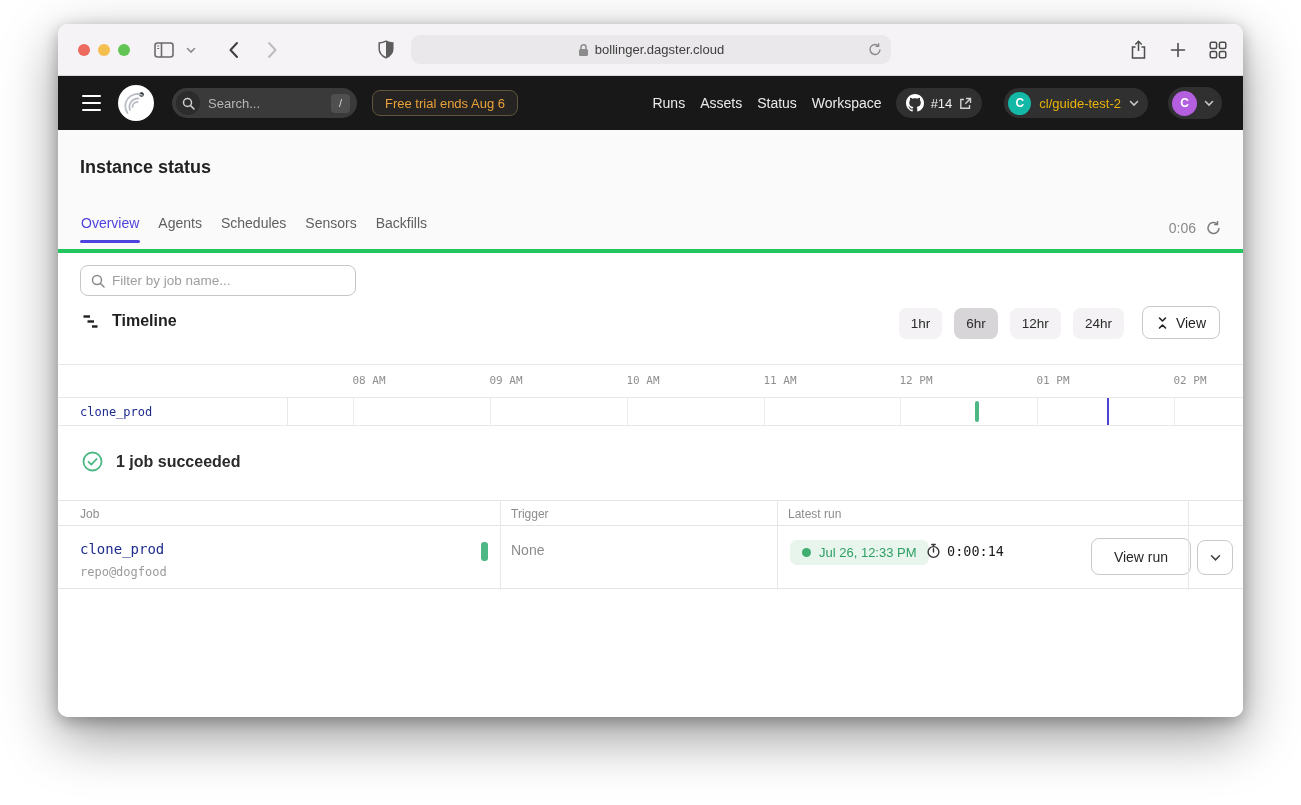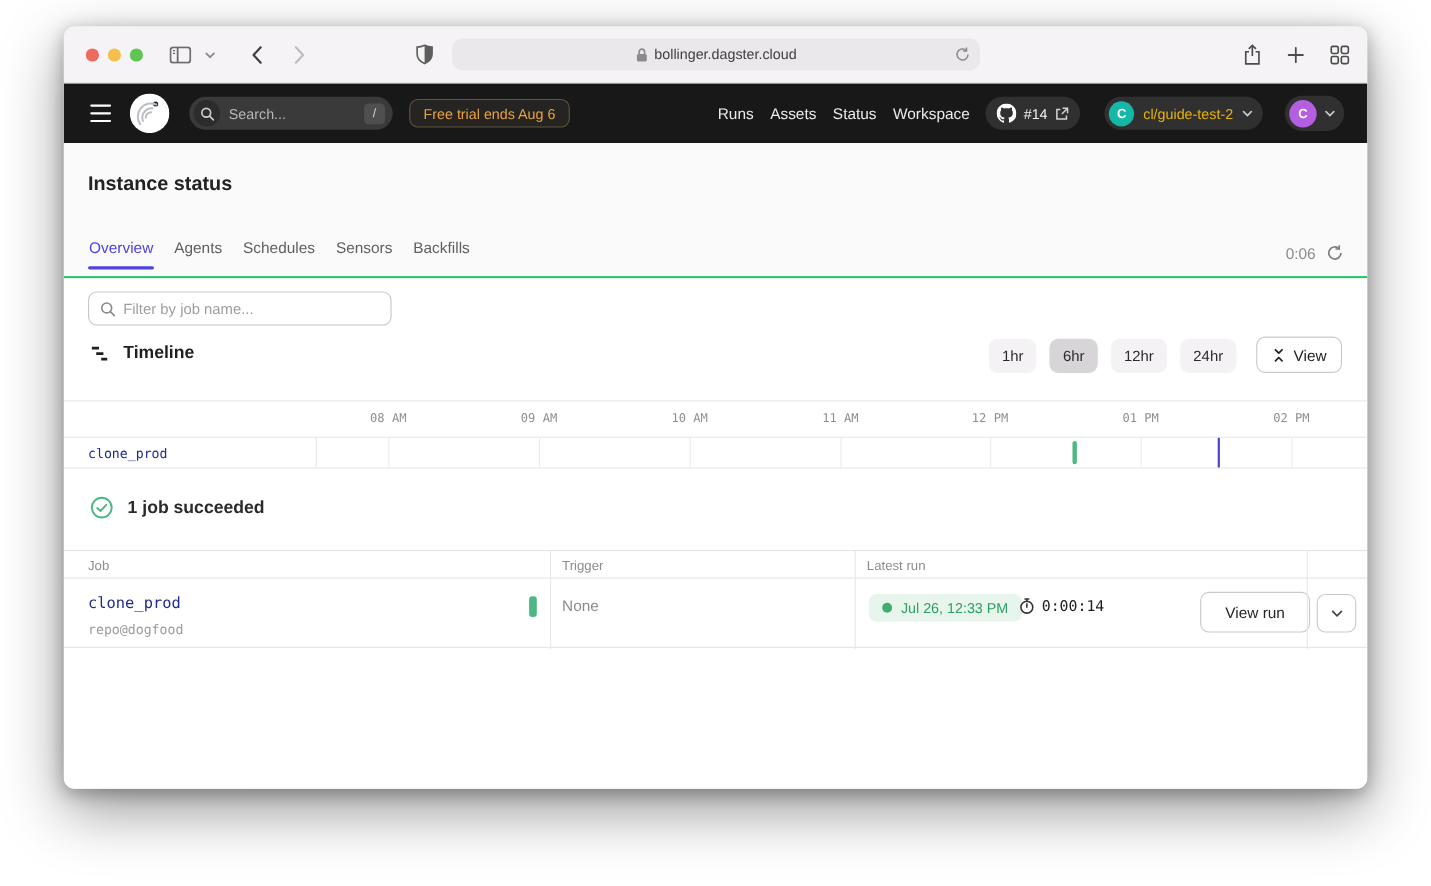--- a/index.html
+++ b/index.html
@@ -51,21 +51,21 @@
   .gh-pill { height:30px; margin-left:14px; padding:0 10px; gap:7px; }
   .gh-pill .ref { font-size:13px; color:#f0f0f0; }
   .dep-pill { height:30px; margin-left:22px; padding:0 9px 0 4px; gap:8px; }
   .user-pill { height:32px; margin-left:20px; padding:0 8px 0 4px; gap:7px; }
   .avatar { border-radius:50%; color:#fff; display:flex; align-items:center; justify-content:center; font-weight:700; }
   .avatar.teal { width:23px; height:23px; background:#14b8a6; font-size:12px; }
   .avatar.purple { width:25px; height:25px; background:#b35fdf; font-size:12px; }
   .dep-pill .name { font-size:13px; color:#eab308; }
 
   
-  .page-head { position:relative; height:123px; background:#fafafa; border-bottom:2px solid #22c55e; }
+  .page-head { position:relative; height:123px; background:#fafafa; border-bottom:4px solid #22c55e; }
   .page-title { position:absolute; left:22px; top:27px; font-size:18px; font-weight:700; color:#222; }
   .tabs { position:absolute; left:22px; bottom:0; display:flex; gap:17px; }
   .tab { position:relative; font-size:14px; font-weight:500; color:#5f5f5f; padding:0 1px 18px; cursor:pointer; }
   .tab.active { color:#4f43dd; }
   .tab.active::after { content:""; position:absolute; left:0; right:0; bottom:6px; height:3px; background:#4f43dd; border-radius:2px; }
   .refresh-area { position:absolute; right:22px; bottom:13px; display:flex; align-items:center; gap:10px; color:#8a8a8a; font-size:14px; }
 
   
   .content { position:relative; height:464px; background:#fff; }
   .filter-box {
@@ -78,21 +78,21 @@
   .tl-head { position:absolute; left:0; right:0; top:53px; height:34px; }
   .tl-title { position:absolute; left:24px; top:6px; display:flex; align-items:center; gap:13px; }
   .tl-title .txt { font-size:16px; font-weight:700; color:#1f1f1f; }
   .tl-buttons { position:absolute; right:23px; top:0; display:flex; align-items:flex-end; }
   .range-btn { height:31px; padding:0 12px; border-radius:8px; background:#f4f2f4; color:#2b2b2b; font-size:13.5px; display:flex; align-items:center; margin-left:12px; cursor:pointer; }
   .range-btn.selected { background:#d7d5d7; }
   .hide-btn { height:33px; padding:0 13px; border:1px solid #c9c9c9; border-radius:8px; background:#fff; font-size:14px; color:#1f1f1f; display:flex; align-items:center; gap:7px; margin-left:18px; cursor:pointer; }
 
   .tl-chart { position:absolute; left:0; right:0; top:111px; }
   .tl-labels { position:relative; height:34px; border-top:1px solid #e8e8e8; border-bottom:1px solid #e8e8e8; }
-  .hour-label { position:absolute; top:9px; transform:translateX(-50%); font-family:"DejaVu Sans Mono",monospace; font-size:11px; color:#8f8f8f; white-space:nowrap; }
+  .hour-label { position:absolute; top:9px; transform:translateX(-50%); font-family:"DejaVu Sans Mono",monospace; font-size:11px; color:#8f8f8f; white-space:nowrap;margin-left:16px; }
   .tl-row { position:relative; height:28px; border-bottom:1px solid #e8e8e8; }
   .tl-row .gridline { position:absolute; top:0; bottom:0; width:1px; background:#ececec; }
   .tl-row .label-cell { position:absolute; left:0; top:0; bottom:0; width:230px; border-right:1px solid #e8e8e8; display:flex; align-items:center; padding-left:22px; }
   .tl-row .job-name { font-family:"DejaVu Sans Mono",monospace; font-size:12px; color:#1d2b8e; }
   .run-marker { position:absolute; left:917px; top:3px; bottom:3px; width:4px; border-radius:2px; background:#4db885; }
   .now-marker { position:absolute; left:1049px; top:0; bottom:0; width:2px; background:#4c43cf; }
 
   .summary { position:absolute; left:24px; top:198px; display:flex; align-items:center; gap:13px; }
   .summary .txt { font-size:16px; font-weight:700; color:#2a2a2a; }
 

